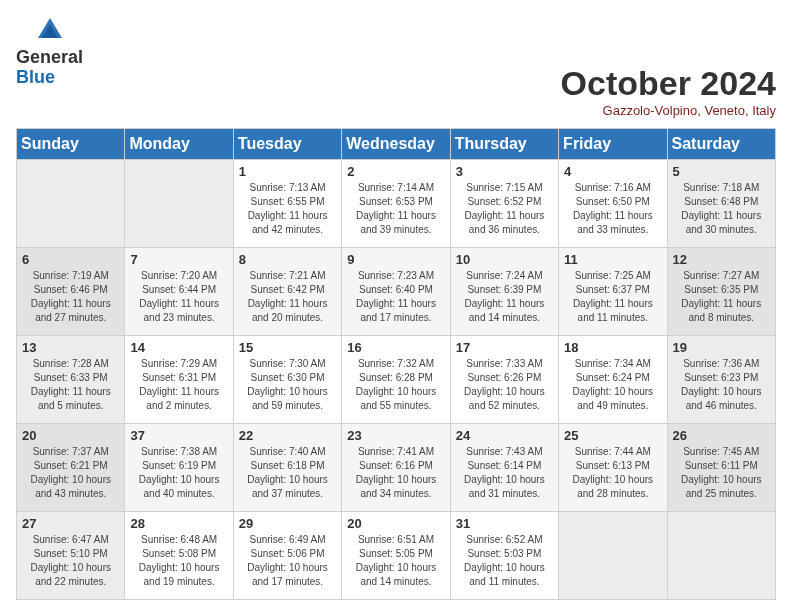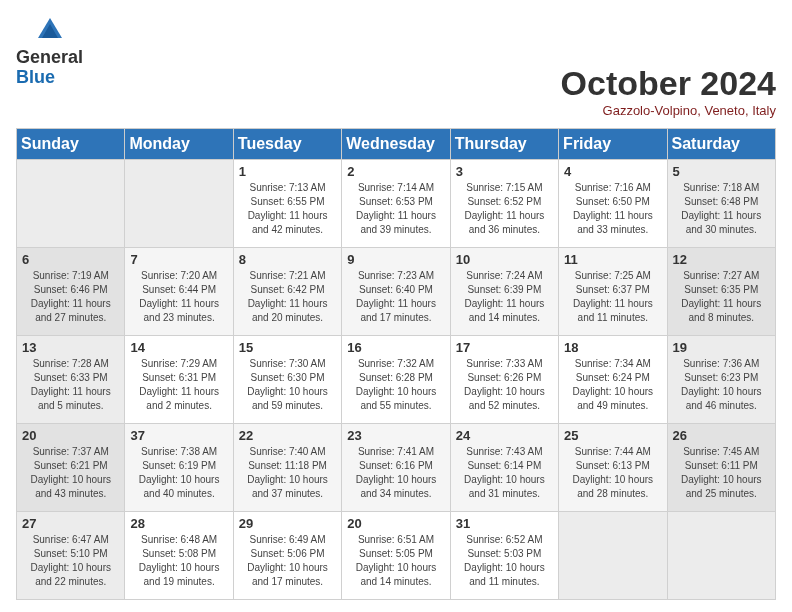--- a/index.html
+++ b/index.html
@@ -262,21 +262,21 @@
         </td>
         <td>
           <span class="day-number">37</span>
           <div class="day-info">Sunrise: 7:38 AM
 Sunset: 6:19 PM
 Daylight: 10 hours and 40 minutes.</div>
         </td>
         <td>
           <span class="day-number">22</span>
           <div class="day-info">Sunrise: 7:40 AM
-Sunset: 11:18 PM
+Sunset: 6:18 PM
 Daylight: 10 hours and 37 minutes.</div>
         </td>
         <td>
           <span class="day-number">23</span>
           <div class="day-info">Sunrise: 7:41 AM
 Sunset: 6:16 PM
 Daylight: 10 hours and 34 minutes.</div>
         </td>
         <td>
           <span class="day-number">24</span>

